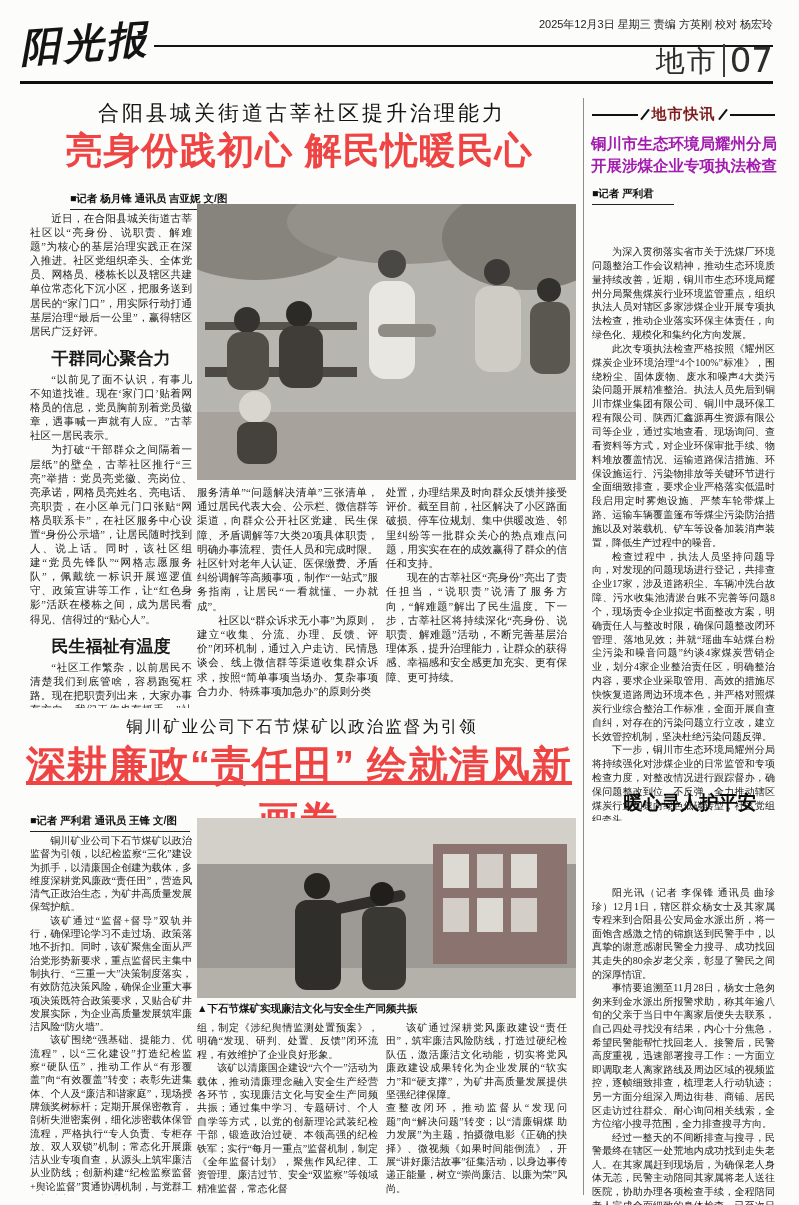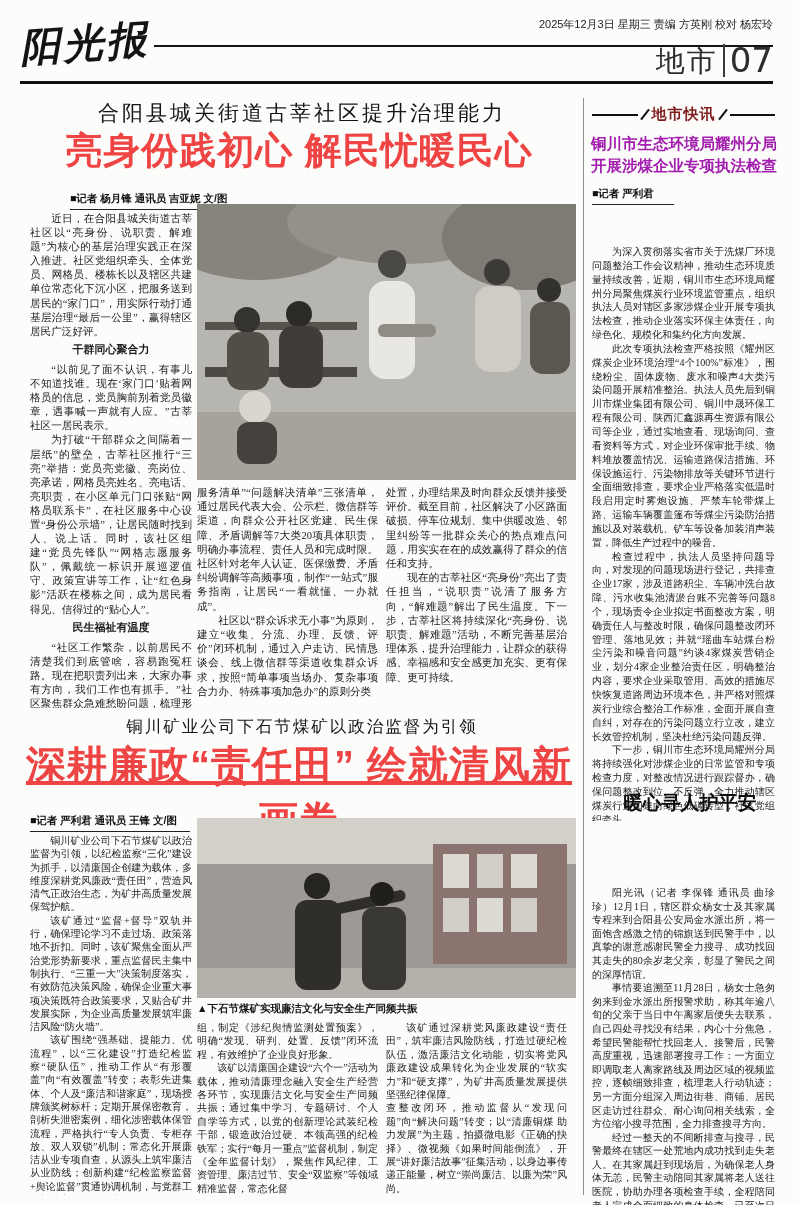--- a/index.html
+++ b/index.html
@@ -20,22 +20,22 @@
   
   .kicker{position:absolute;text-align:center;color:#141414;font-family:Liberation Mono, monospace;}
   .headline{position:absolute;text-align:center;font-weight:900;margin:0;color:#ef4444;
         font-family:"Liberation Sans",sans-serif;}
   .byline{position:absolute;font-family:"Liberation Sans",sans-serif;font-weight:bold;
         font-size:10.5px;color:#111;border-bottom:1.5px solid #222;padding-bottom:3px;}
   .col{position:absolute;overflow:hidden;text-align:justify;color:#1a1a1a;}
   .pb{margin:0;}
   .pb.indent{text-indent:2em;}
   .pb.plain{text-indent:0;}
-  .pb.subhead{text-indent:0;text-align:center;font-weight:bold;font-size:11px;
-        font-family:"Liberation Sans",sans-serif;margin:3px 0 7px;}
+  .pb.subhead{text-indent:0;text-align:center;font-weight:bold;font-size:17px;
+        font-family:"Liberation Sans",sans-serif;margin:13px 0 7px;}
   .photo{position:absolute;overflow:hidden;}
   .photo svg{display:block;}
   
   .a1-kicker{left:28px;top:99px;width:548px;font-size:21px;letter-spacing:3px;}
   .a1-headline{left:18px;top:126px;width:562px;font-size:37px;letter-spacing:1px;}
   .a1-byline{left:30px;top:192px;width:160px;margin-left:40px;}
   .a1-col1{left:30px;top:212px;width:162px;height:496px;font-size:10.6px;line-height:14.1px;}
   .photo1{left:197px;top:204px;width:379px;height:276px;}
   .a1-col2{left:197px;top:486px;width:181px;height:222px;font-size:10.6px;line-height:14.2px;}
   .a1-col3{left:386px;top:486px;width:181px;height:222px;font-size:10.6px;line-height:14.2px;}

